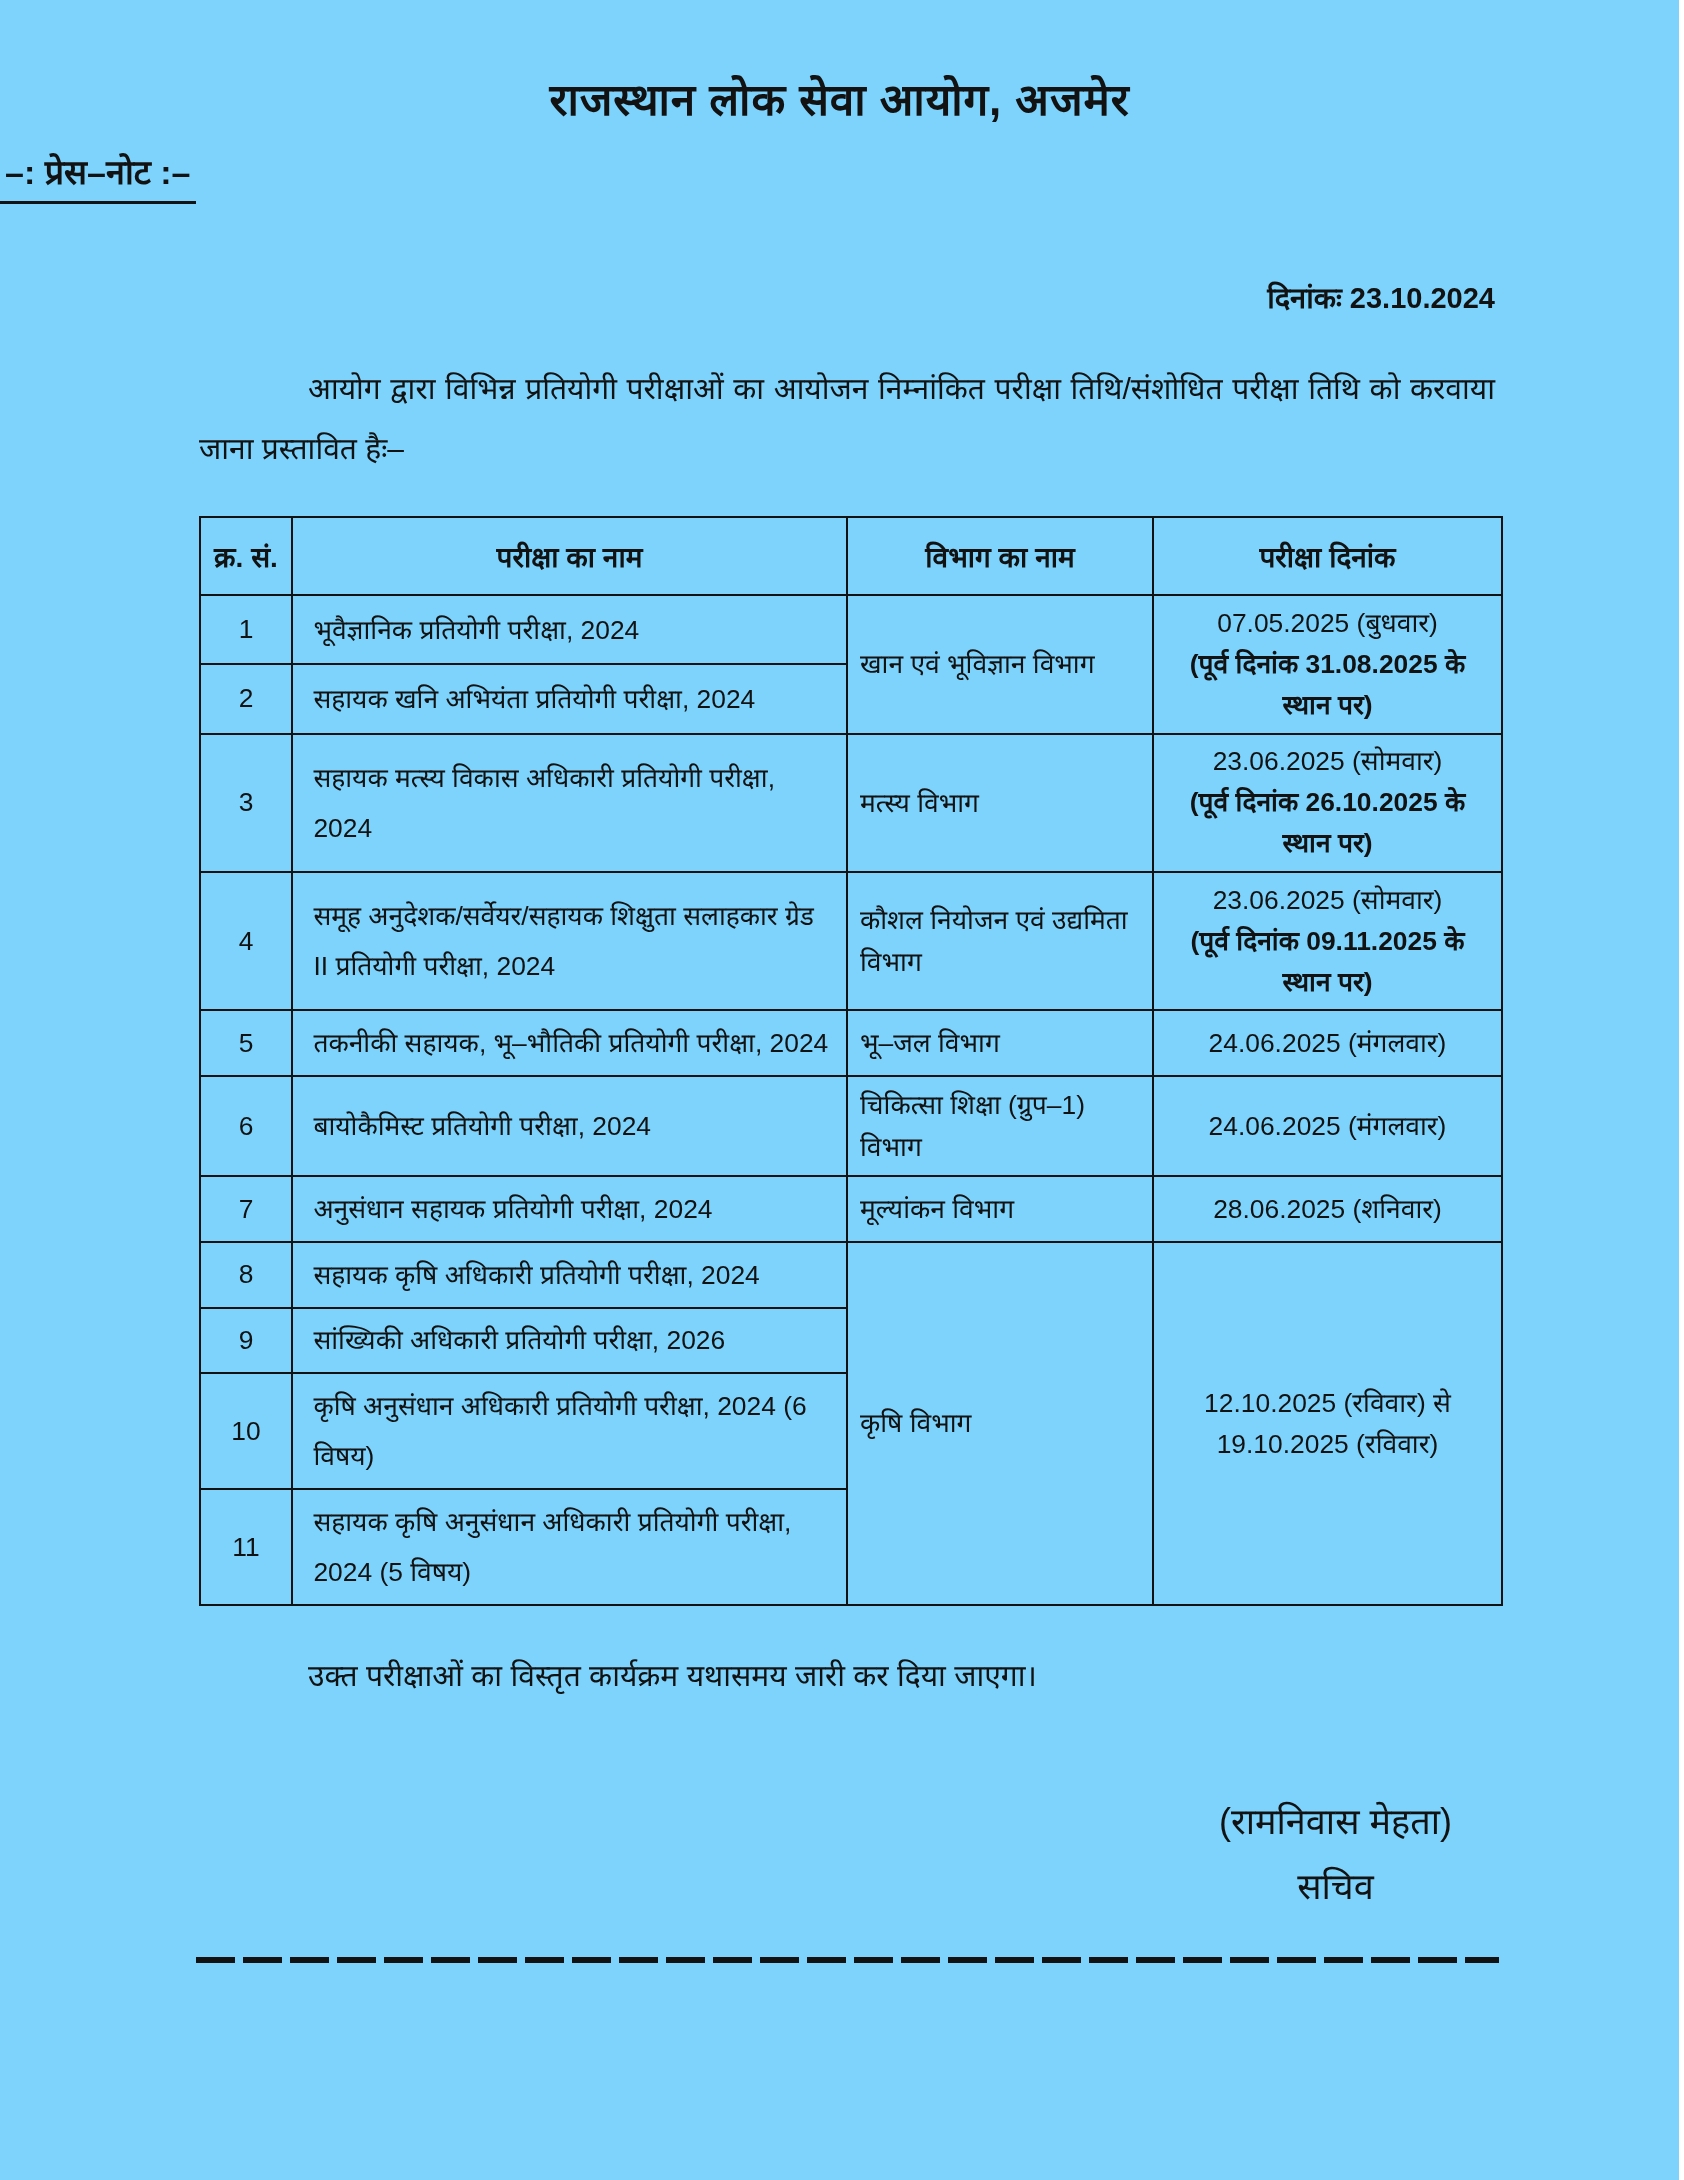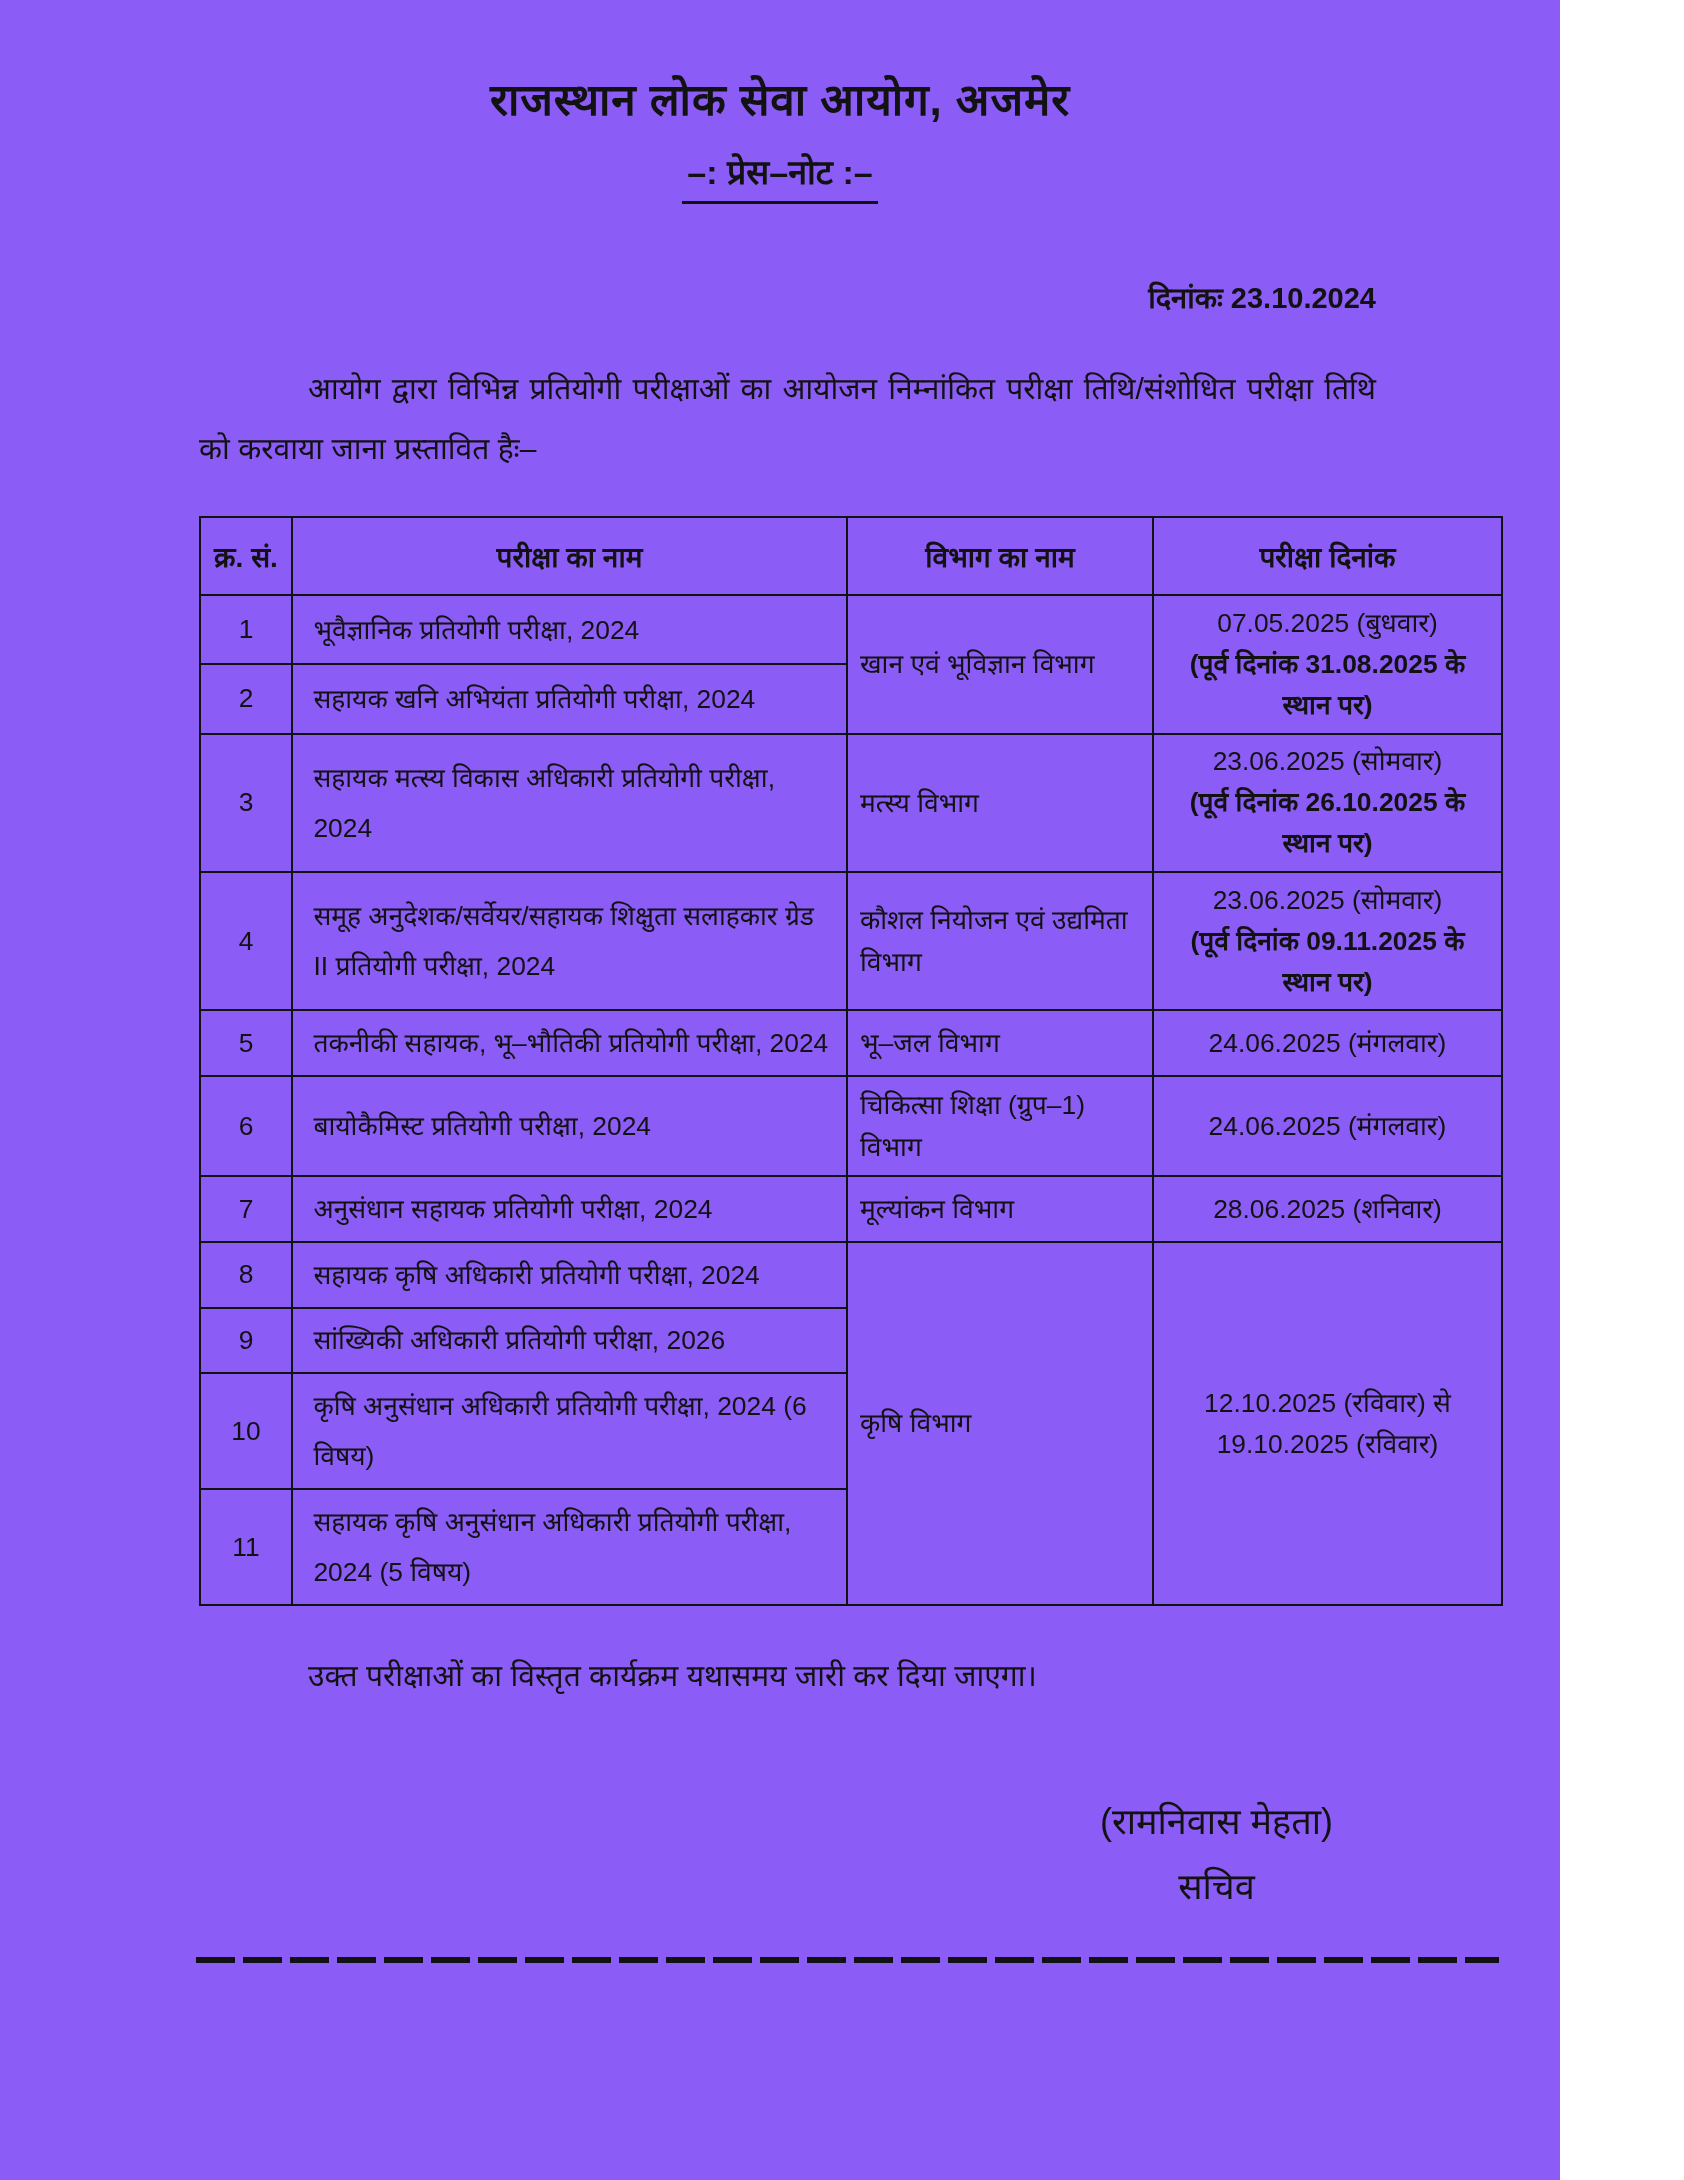--- a/index.html
+++ b/index.html
@@ -1,33 +1,33 @@
 <!DOCTYPE html>
 <html style="font-size:13.6px"><head>
 <meta charset="utf-8">
 <style>
   * { box-sizing: border-box; }
   html, body { margin: 0; padding: 0; background: #ffffff; }
   .page {
     position: relative;
-    width: 1560px;
+    width: 1679px;
     height: 2181px;
-    background: #8b5cf6;
+    background: #7dd3fc;
     color: #121212;
     font-family: "Liberation Sans", "DejaVu Sans", sans-serif;
     overflow: hidden;
   }
   .title {
     text-align: center;
     font-size: 44px;
     font-weight: 700;
     padding-top: 68px;
     letter-spacing: 0.9px;
   }
-  .subtitle-row { text-align: center; margin-top: 20.4px; }
+  .subtitle-row { margin-top: 20.4px; }
   .subtitle {
     display: inline-block;
     font-size: 34px;
     font-weight: 700;
     border-bottom: 3.4px solid #121212;
     padding: 0 5.1px 6.8px 5.1px;
   }
   .date-line {
     text-align: right;
     margin: 73px 184px 0 0;

